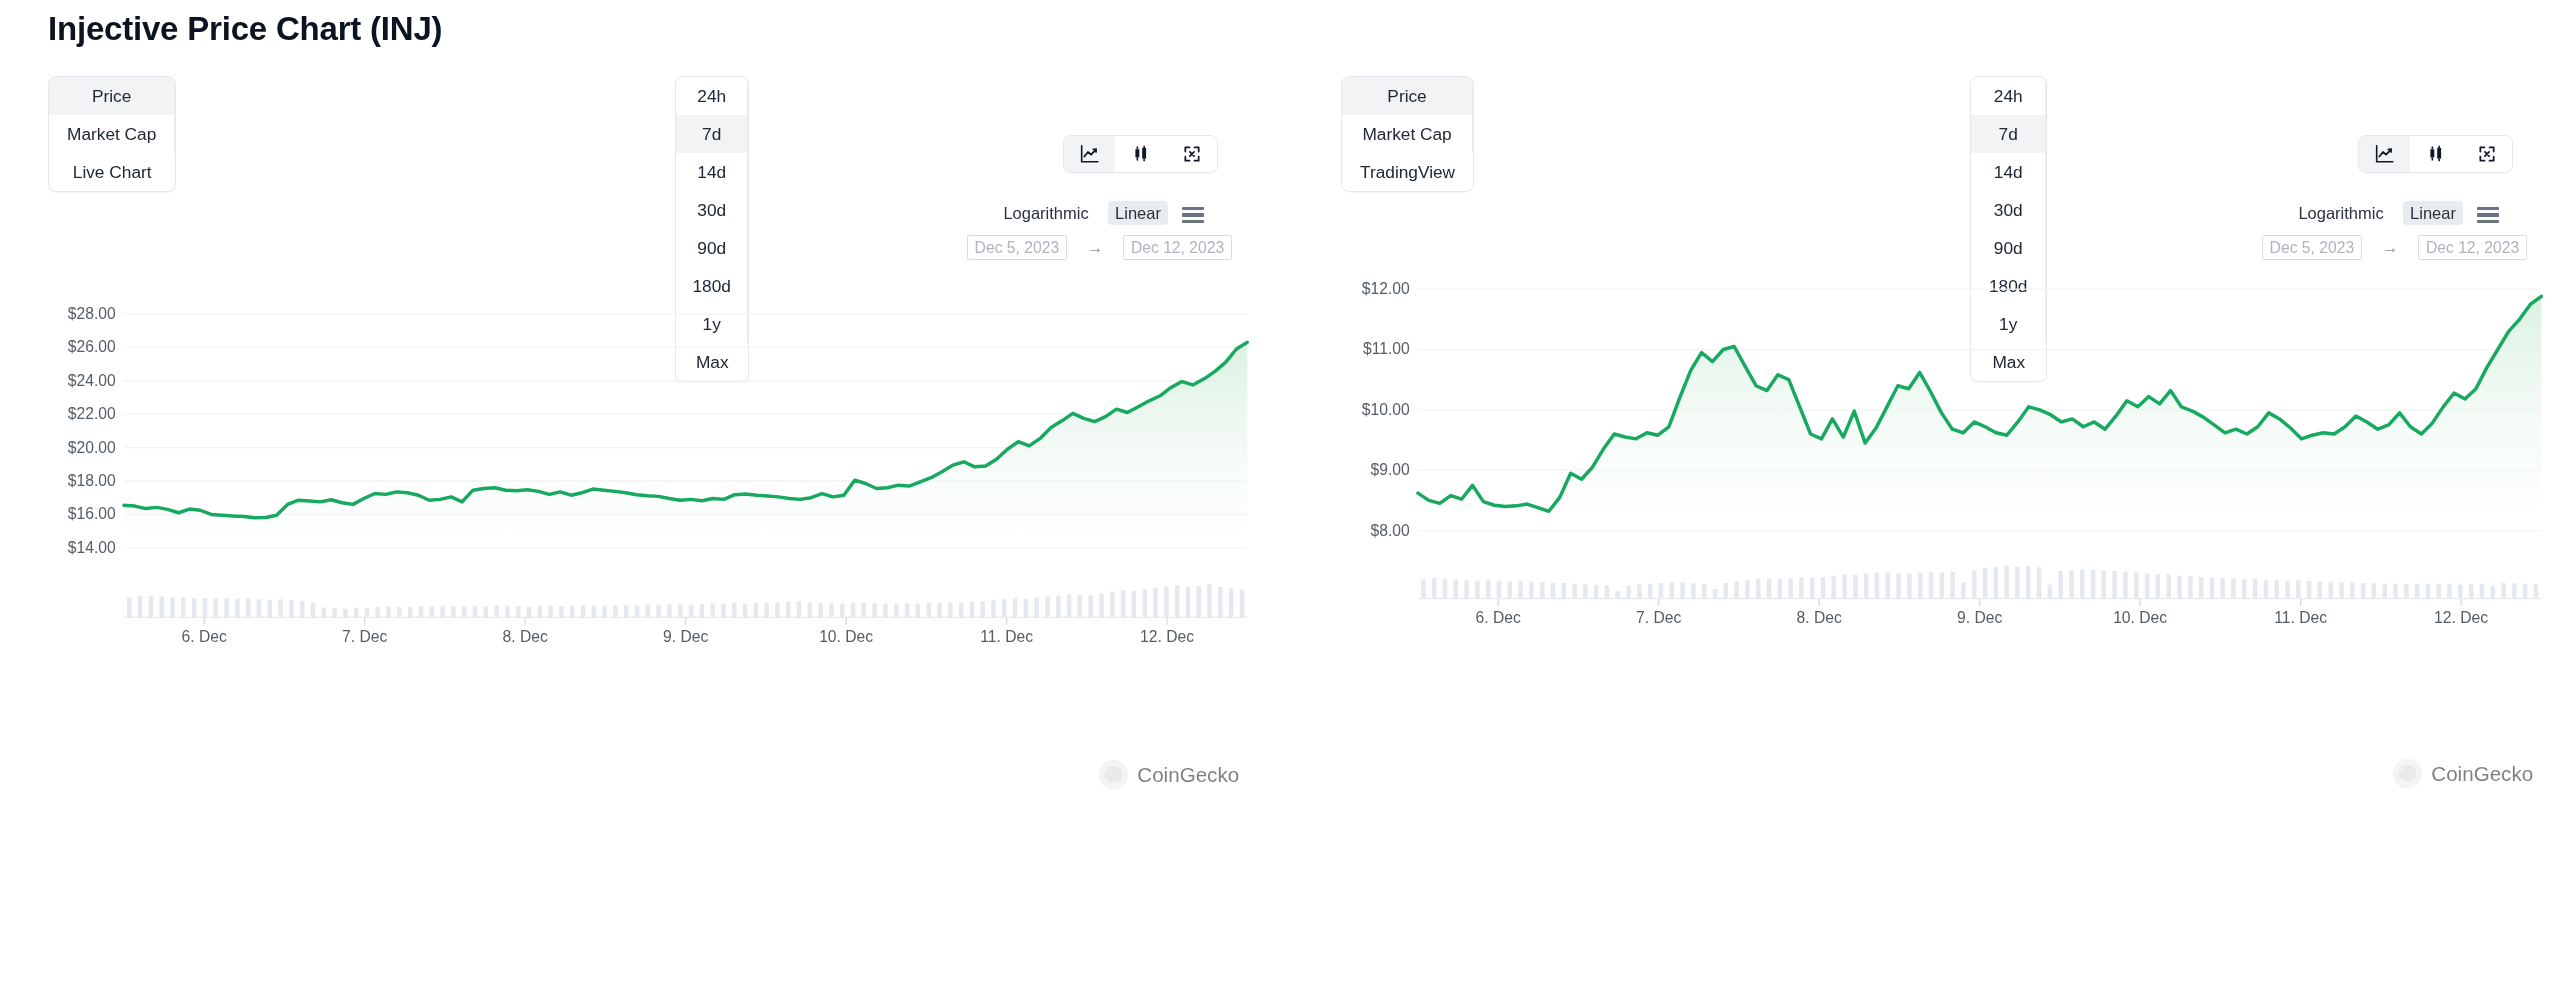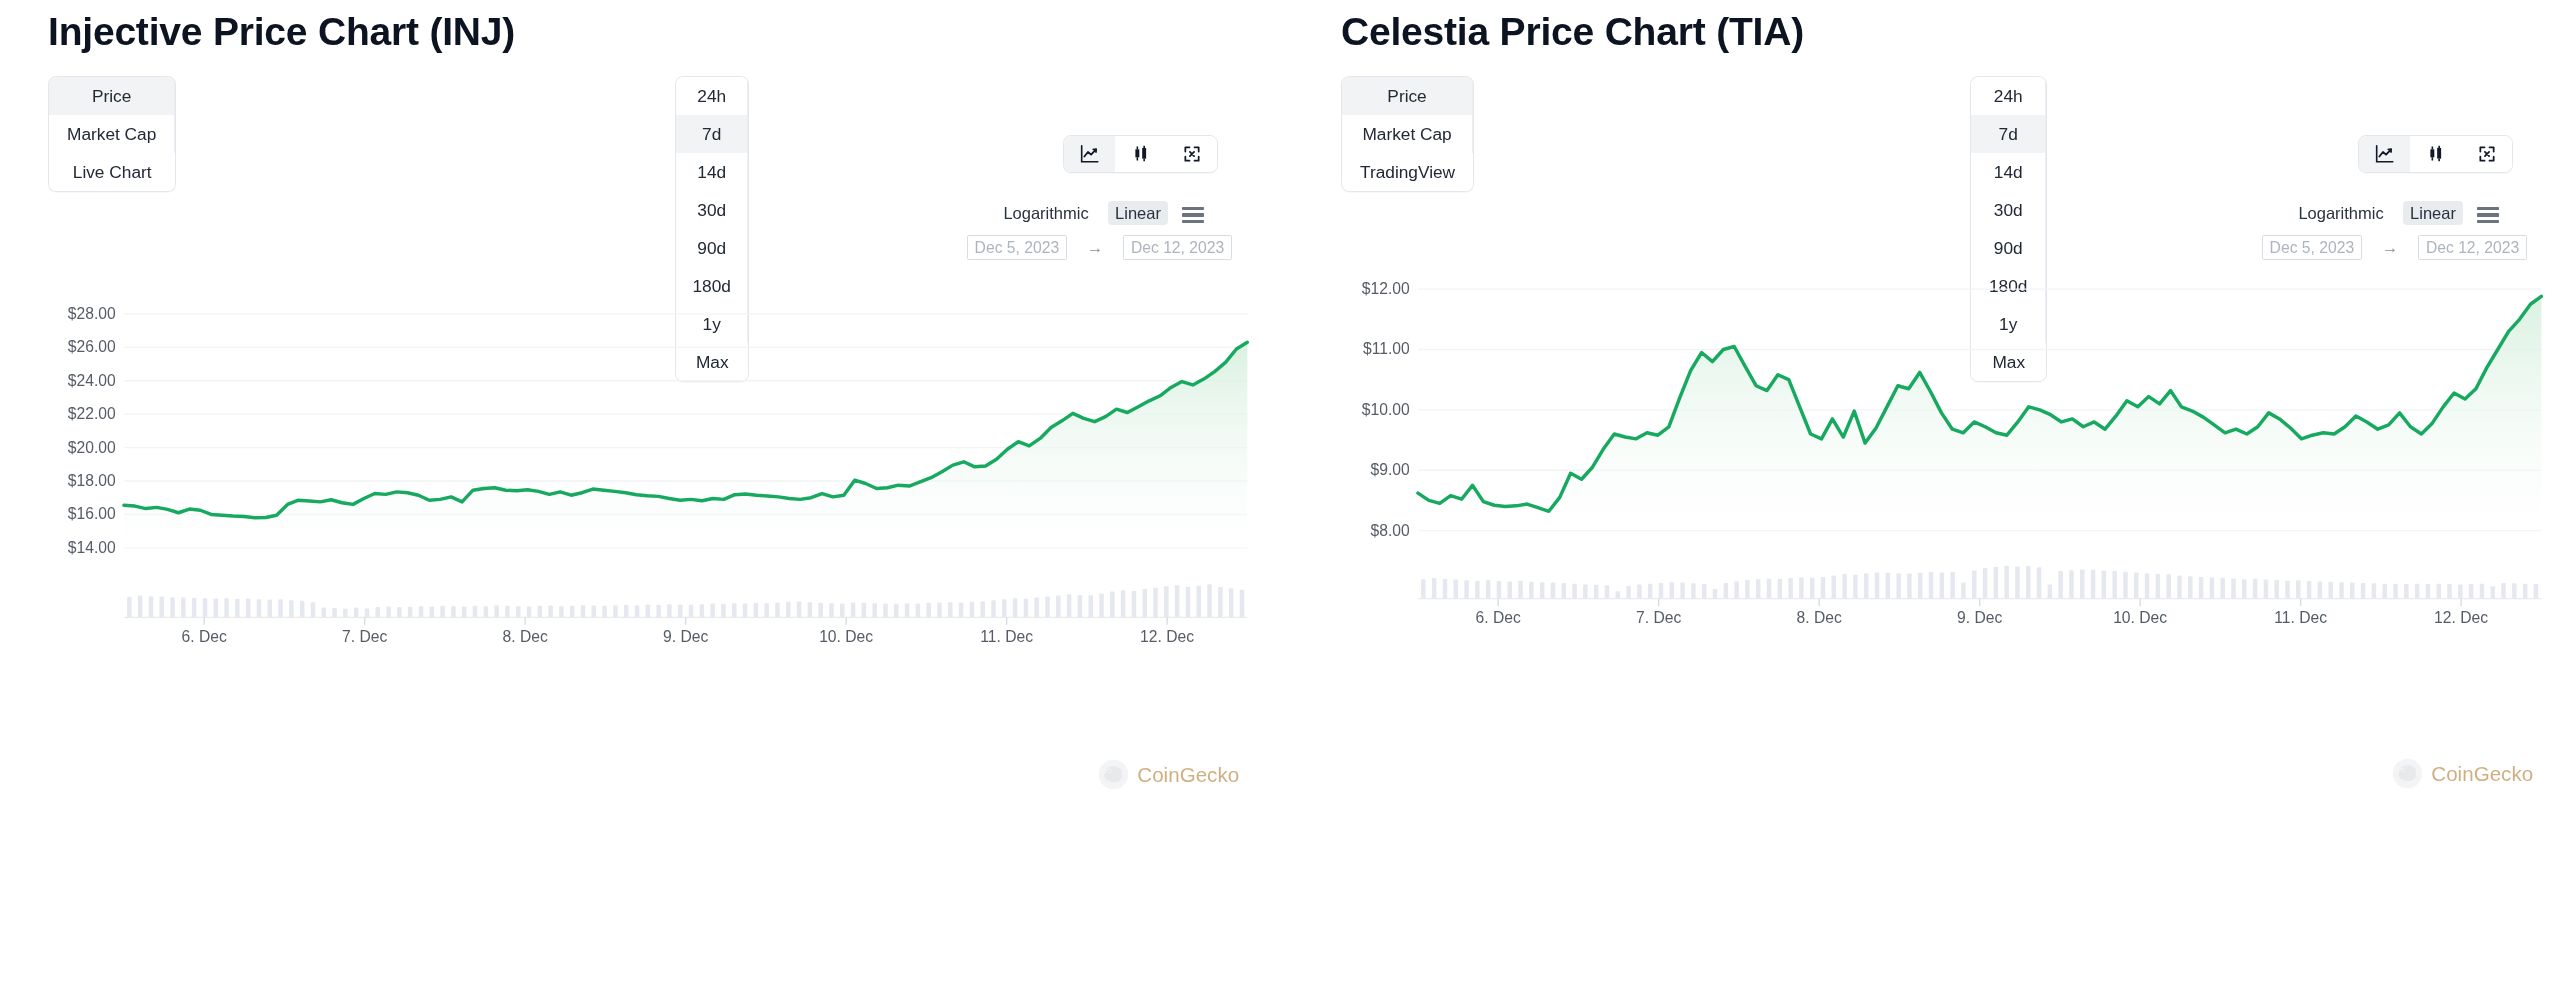--- a/index.html
+++ b/index.html
@@ -10,21 +10,21 @@
     font-family: "Liberation Sans", sans-serif;
     overflow: hidden;
   }
   .page { display: flex; width: 2576px; height: 994px; }
   .panel { position: relative; width: 1288px; height: 994px; }
   .panel.right { width: 1288px; }
 
   
   .title {
     position: absolute; left: 48px; top: 10px;
-    font-size: 39px; font-weight: 700; color: #0d1421;
+    font-size: 33px; font-weight: 700; color: #0d1421;
     letter-spacing: -0.2px; white-space: nowrap;
   }
   .panel.right .title { left: 1340px; }
 
   
   .seg {
     position: absolute; display: flex;
     border: 0.8px solid #e3e6ea; border-radius: 8.3px;
     background: #ffffff; overflow: hidden;
     box-shadow: 0 0.8px 0.8px rgba(16,24,40,.03);
@@ -89,21 +89,21 @@
            text-anchor: middle; }
   .gridline { stroke: #f2f3f5; stroke-width: 1.6; }
   .axisline { stroke: #e8eaec; stroke-width: 1.6; }
   .tickmark { stroke: #d7dade; stroke-width: 1.6; }
   .priceline { fill: none; stroke-width: 4.2; stroke-linejoin: round; stroke-linecap: round; }
   .volbar { fill: #e5e9ef; }
 
   
   .watermark { position: absolute; display: flex; align-items: center; gap: 8.3px; opacity: .5; }
   .wm-left  { left: 1098px; top: 759px; }
-  .wm-text { font-size: 20.6px; color: #a16207; font-family: "Liberation Sans", sans-serif; }
+  .wm-text { font-size: 20.6px; color: #000000; font-family: "Liberation Sans", sans-serif; }
 </style>
 </head>
 <body>
 
 <div class="page">
 
   <div class="panel left">
 
     <div class="title">Injective Price Chart (INJ)</div>
 
@@ -321,21 +321,20 @@
         <path d="M31 17.5c0-4.6-5-8.2-11.2-8.2-4.3 0-8 1.8-9.9 4.4 2.3-1 5-1.3 7.3-.6 0 0-4.6.6-7.2 3.6-1.8 2.1-2.2 5-1 7.3 1.9 3.6 6.4 6 11.6 6 6.1 0 10.4-3.4 10.4-8 0-1.4-.3-2.6-.9-3.7a8 8 0 0 0 .9-.8z" fill="#d3d5d8"></path>
         <circle cx="15.2" cy="16.4" r="1.7" fill="#ffffff"></circle>
         <circle cx="15.0" cy="16.2" r="0.85" fill="#8c9096"></circle>
       </svg>
       <span class="wm-text">CoinGecko</span>
     </div>
   </div>
 
   <div class="panel right">
 
-    <div class="title" style="left:53px;">Celestia Price Chart (TIA)</div>
 
     <div class="seg" style="left:53px; top:76px;">
       <button class="segbtn active">Price</button>
       <button class="segbtn">Market Cap</button>
       <button class="segbtn">TradingView</button>
     </div>
 
     <div class="seg" style="left:682px; top:76px;">
       <button class="segbtn">24h</button>
       <button class="segbtn active">7d</button>

